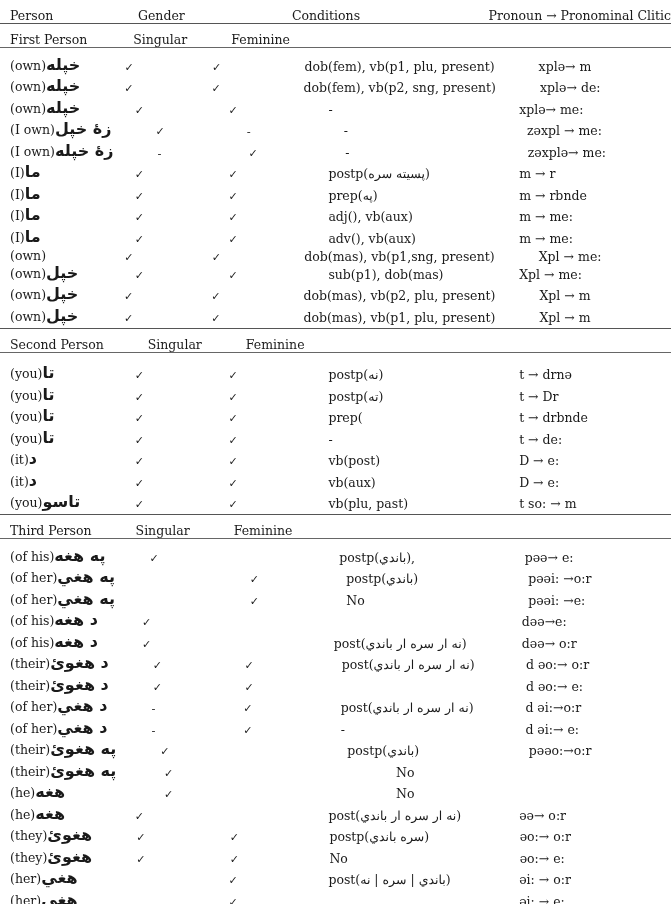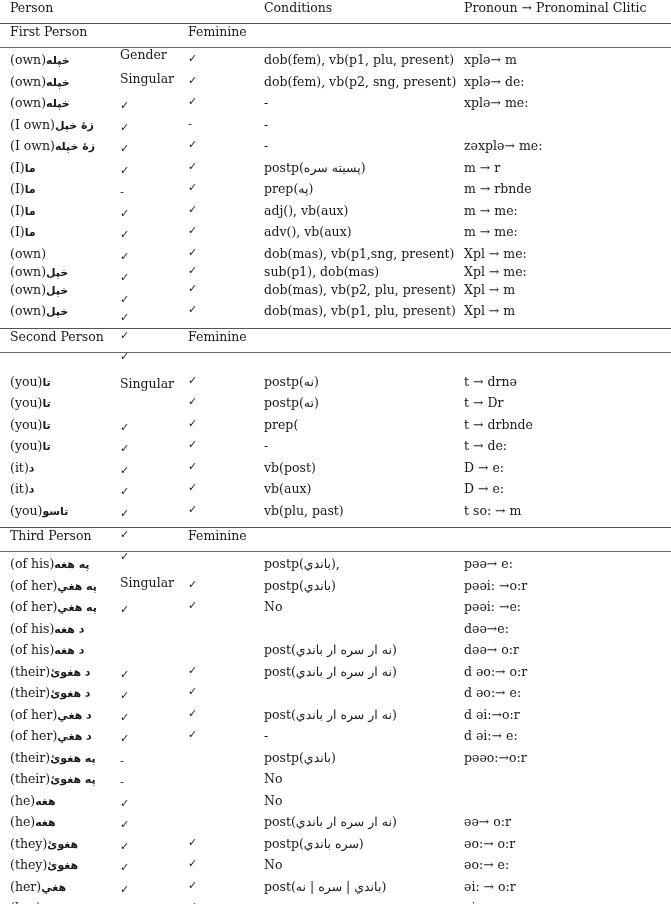--- a/index.html
+++ b/index.html
@@ -4,34 +4,35 @@
   <style>
     html, body { margin: 0; padding: 0; background: #ffffff; }
     body {
       width: 671px; height: 904px; overflow: hidden;
       font-family: "DejaVu Serif", "Liberation Serif", serif;
       color: #1a1a1a;
       font-size: 12.5px;
     }
     .tbl { position: relative; width: 671px; }
     .row {
-      display: flex; align-items: flex-start;
+      display: flex; align-items: flex-end;
       height: 21.5px;
       white-space: nowrap;
+      gap: 44px;
     }
     .row.tight { height: 18px; }
     .c-person { width: 120px; padding-left: 10px; box-sizing: border-box; }
     .c-sing { width: 68px; margin-top: 47px; }
     .c-fem { width: 76px; }
     .c-cond { width: 200px; }
     .c-clitic { width: 207px; }
     .hdr { height: 23px; }
     .rule { height: 0; border-top: 1.4px solid #555; }
     .rule.thin { border-top: 1px solid #666; }
-    .ar { font-family: "DejaVu Sans", sans-serif; font-weight: bold; font-size: 11px; direction: rtl; unicode-bidi: isolate; }
+    .ar { font-family: "DejaVu Sans", sans-serif; font-weight: bold; font-size: 16px; direction: rtl; unicode-bidi: isolate; }
     .check { font-family: "DejaVu Sans", sans-serif; font-size: 11px; }
     .person-en { }
     .section .row:first-child { }
   </style>
 </head>
 <body>
 
 <div class="tbl">
   <div class="row hdr">
     <div class="c-person">Person</div>
@@ -70,20 +71,21 @@
     <div class="c-sing check">✓</div>
     <div class="c-fem check">✓</div>
     <div class="c-cond">-</div>
     <div class="c-clitic">xplə→ me:</div>
   </div>
           <div class="row">
     <div class="c-person"><span class="person-en">(I own)</span><span class="ar">زهٔ خپل</span></div>
     <div class="c-sing check">✓</div>
     <div class="c-fem check">-</div>
     <div class="c-cond">-</div>
+    <div class="c-clitic">zəxpl → me:</div>
   </div>
           <div class="row">
     <div class="c-person"><span class="person-en">(I own)</span><span class="ar">زهٔ خپله</span></div>
     <div class="c-sing check">-</div>
     <div class="c-fem check">✓</div>
     <div class="c-cond">-</div>
     <div class="c-clitic">zəxplə→ me:</div>
   </div>
           <div class="row">
     <div class="c-person"><span class="person-en">(I)</span><span class="ar">ما</span></div>
@@ -146,21 +148,21 @@
       <div class="section">
     <div class="rule"></div>
     <div class="row hdr">
       <div class="c-person">Second Person</div>
       <div class="c-sing">Singular</div>
       <div class="c-fem">Feminine</div>
       <div class="c-cond"></div>
       <div class="c-clitic"></div>
     </div>
     <div class="rule thin"></div>
-    <div class="rows" style="padding:21px 0 3px">
+    <div class="rows" style="padding:8px 0 3px">
           <div class="row">
     <div class="c-person"><span class="person-en">(you)</span><span class="ar">تا</span></div>
     <div class="c-sing check">✓</div>
     <div class="c-fem check">✓</div>
     <div class="c-cond">postp(نه)</div>
     <div class="c-clitic">t → drnə</div>
   </div>
           <div class="row">
     <div class="c-person"><span class="person-en">(you)</span><span class="ar">تا</span></div>
     <div class="c-sing check">✓</div>

